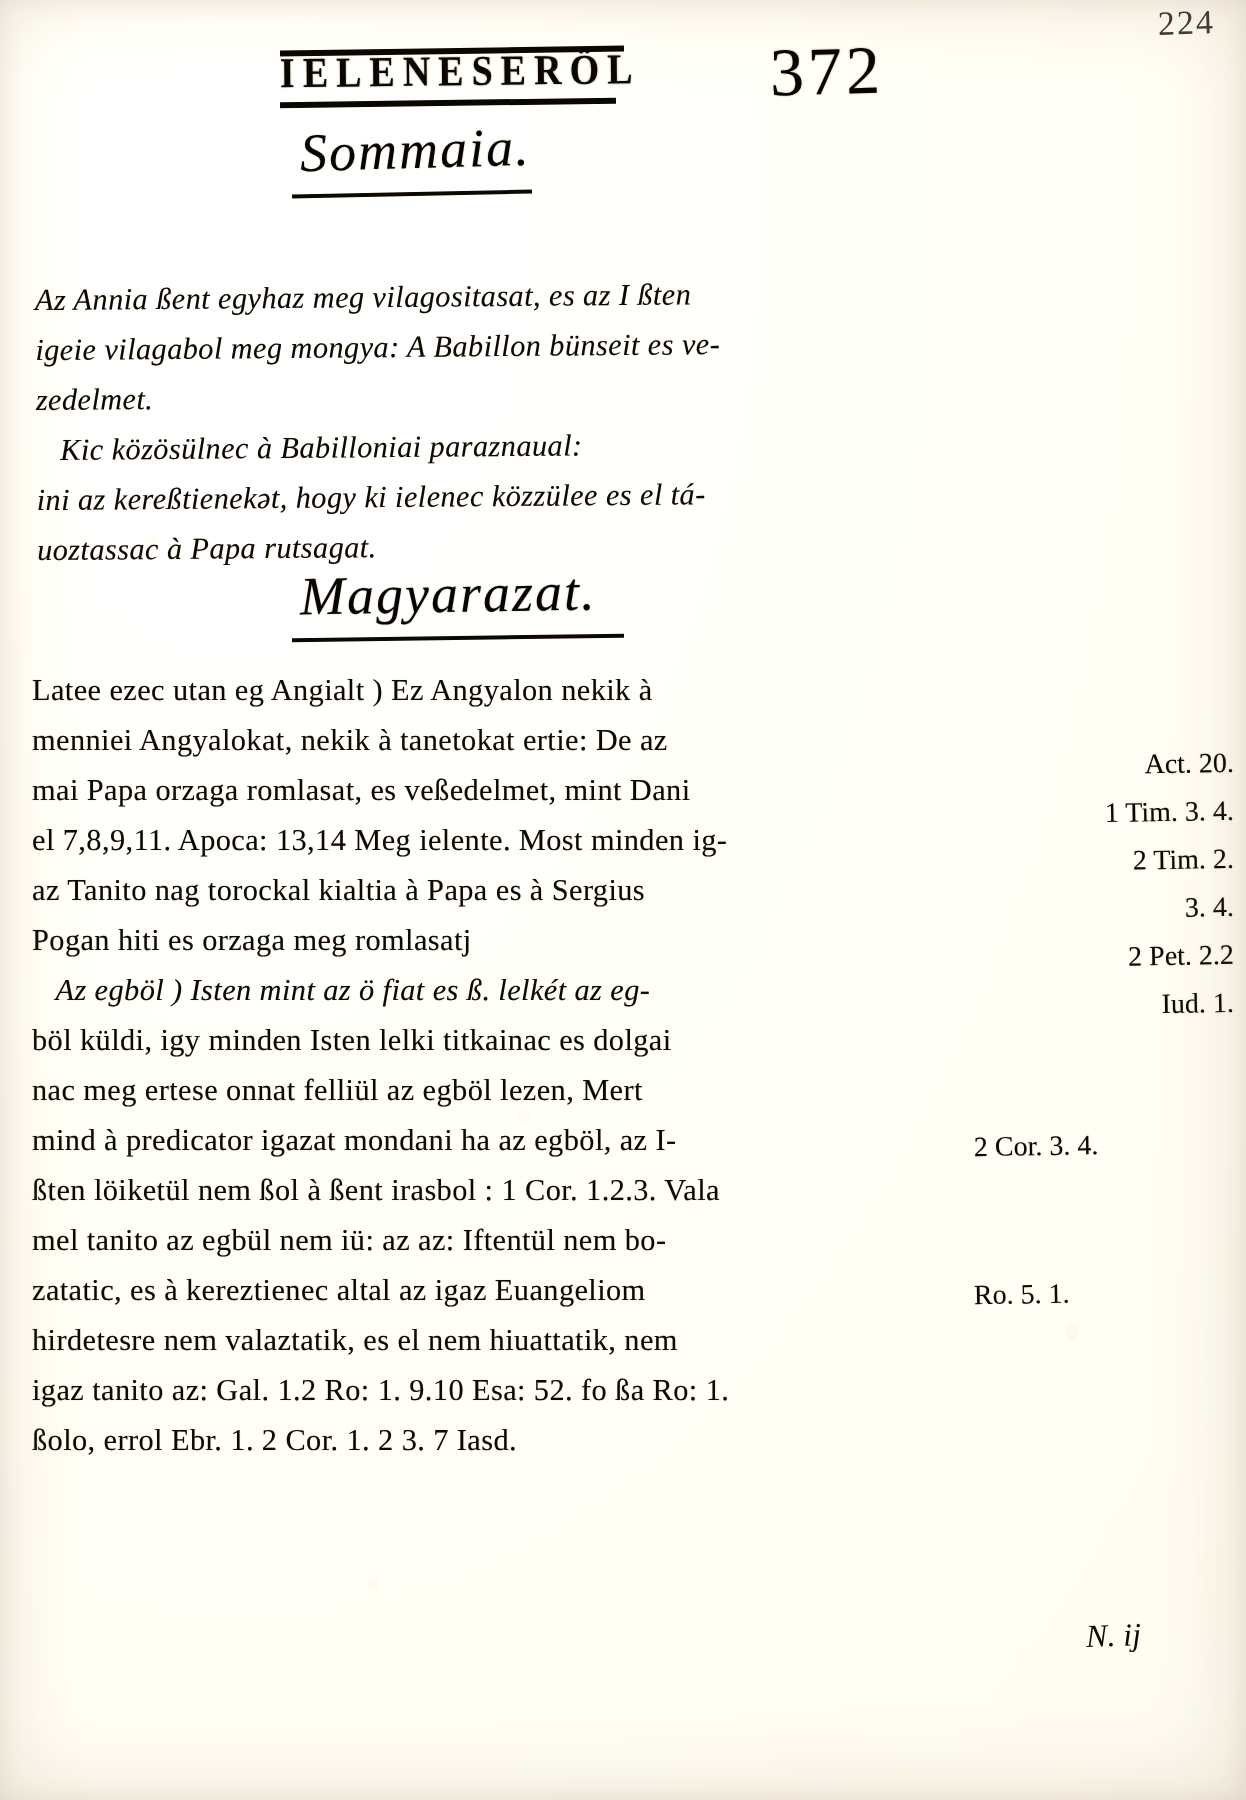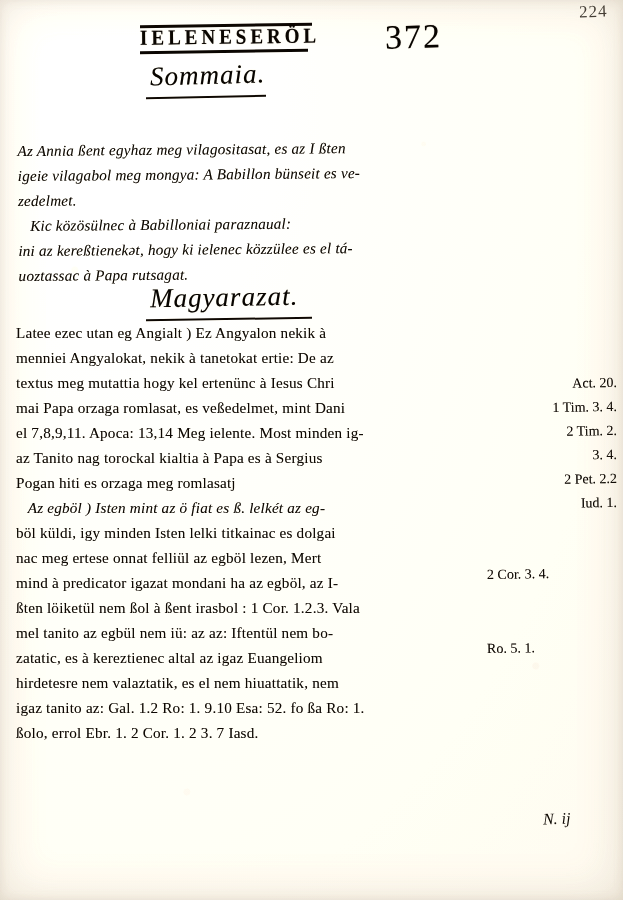--- a/index.html
+++ b/index.html
@@ -214,25 +214,24 @@
       <div class="bl it">zedelmet.</div>
       <div class="bl it">   Kic közösülnec à Babilloniai paraznaual:</div>
       <div class="bl it">ini az kereßtienekət, hogy ki ielenec közzülee es el tá-</div>
       <div class="bl it">uoztassac à Papa rutsagat.</div>
     </div>
   </div>
 
   <div class="display-head magyarazat">Magyarazat.</div>
   <div class="head-underline u2"></div>
 
-  <div class="body-block" style="top:320px; left:16px; width:480px;">
+  <div class="body-block" style="top:333px; left:16px; width:480px;">
     <div class="para">
       <div class="bl">Latee ezec utan eg Angialt ) Ez Angyalon nekik à</div>
       <div class="bl">menniei Angyalokat, nekik à tanetokat ertie: De az</div>
-      <div class="bl">textus meg mutattia hogy kel ertenünc à Iesus Chri</div>
       <div class="bl">mai Papa orzaga romlasat, es veßedelmet, mint Dani</div>
       <div class="bl">el 7,8,9,11. Apoca: 13,14 Meg ielente. Most minden ig-</div>
       <div class="bl">az Tanito nag torockal kialtia à Papa es à Sergius</div>
       <div class="bl">Pogan hiti es orzaga meg romlasatj</div>
       <div class="bl it">   Az egböl ) Isten mint az ö fiat es ß. lelkét az eg-</div>
       <div class="bl">böl küldi, igy minden Isten lelki titkainac es dolgai</div>
       <div class="bl">nac meg ertese onnat felliül az egböl lezen, Mert</div>
       <div class="bl">mind à predicator igazat mondani ha az egböl, az I-</div>
       <div class="bl">ßten löiketül nem ßol à ßent irasbol : 1 Cor. 1.2.3. Vala</div>
       <div class="bl">mel tanito az egbül nem iü: az az: Iftentül nem bo-</div>

